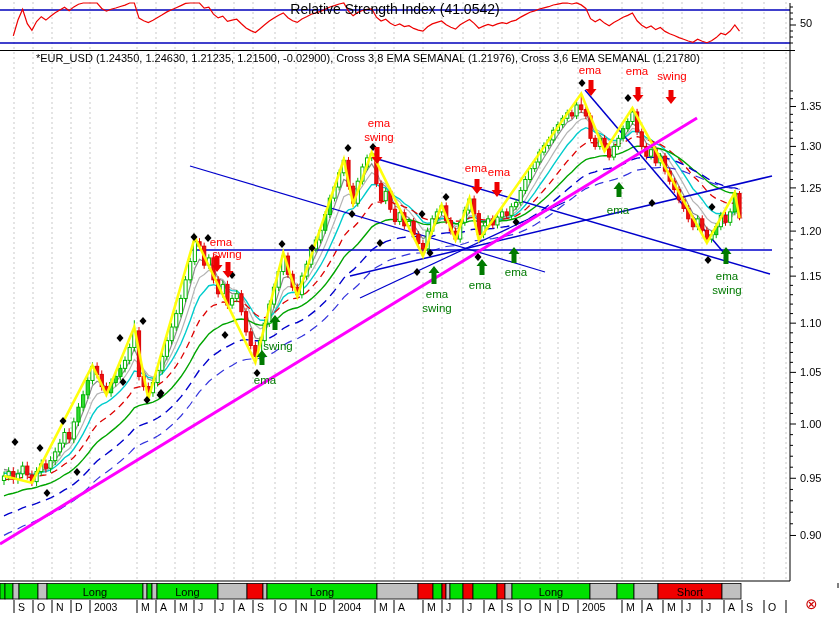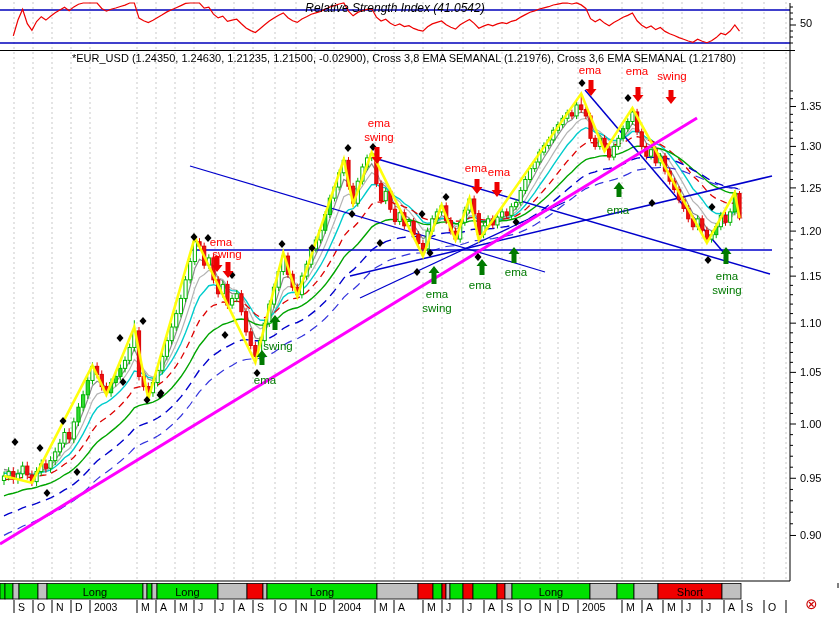--- a/index.html
+++ b/index.html
@@ -1,20 +1,20 @@
 <!DOCTYPE html>
 <html><head>
 <meta charset="utf-8">
 <style>
   html,body{margin:0;padding:0;background:#ffffff;}
   #window{position:relative;width:840px;height:617px;background:#ffffff;overflow:hidden;
           font-family:"Liberation Sans", sans-serif;}
   #rsi-title{position:absolute;left:0;top:1px;width:790px;text-align:center;
-             font-size:12px;color:#000;white-space:nowrap;font-style:italic;}
-  #price-title{position:absolute;left:36px;top:52px;font-size:11px;color:#000;white-space:nowrap;margin-left:36px;}
+             font-size:14px;color:#000;white-space:nowrap;}
+  #price-title{position:absolute;left:36px;top:52px;font-size:11px;color:#000;white-space:nowrap;}
   #close-badge{position:absolute;left:805px;top:596px;font-size:15px;color:#cc0000;line-height:15px;}
   svg{position:absolute;left:0;top:0;}
   text{font-family:"Liberation Sans", sans-serif;}
 </style>
 </head>
 <body>
 
 <div id="window">
   <svg id="svg" width="840" height="617" viewBox="0 0 840 617">
       <g>

